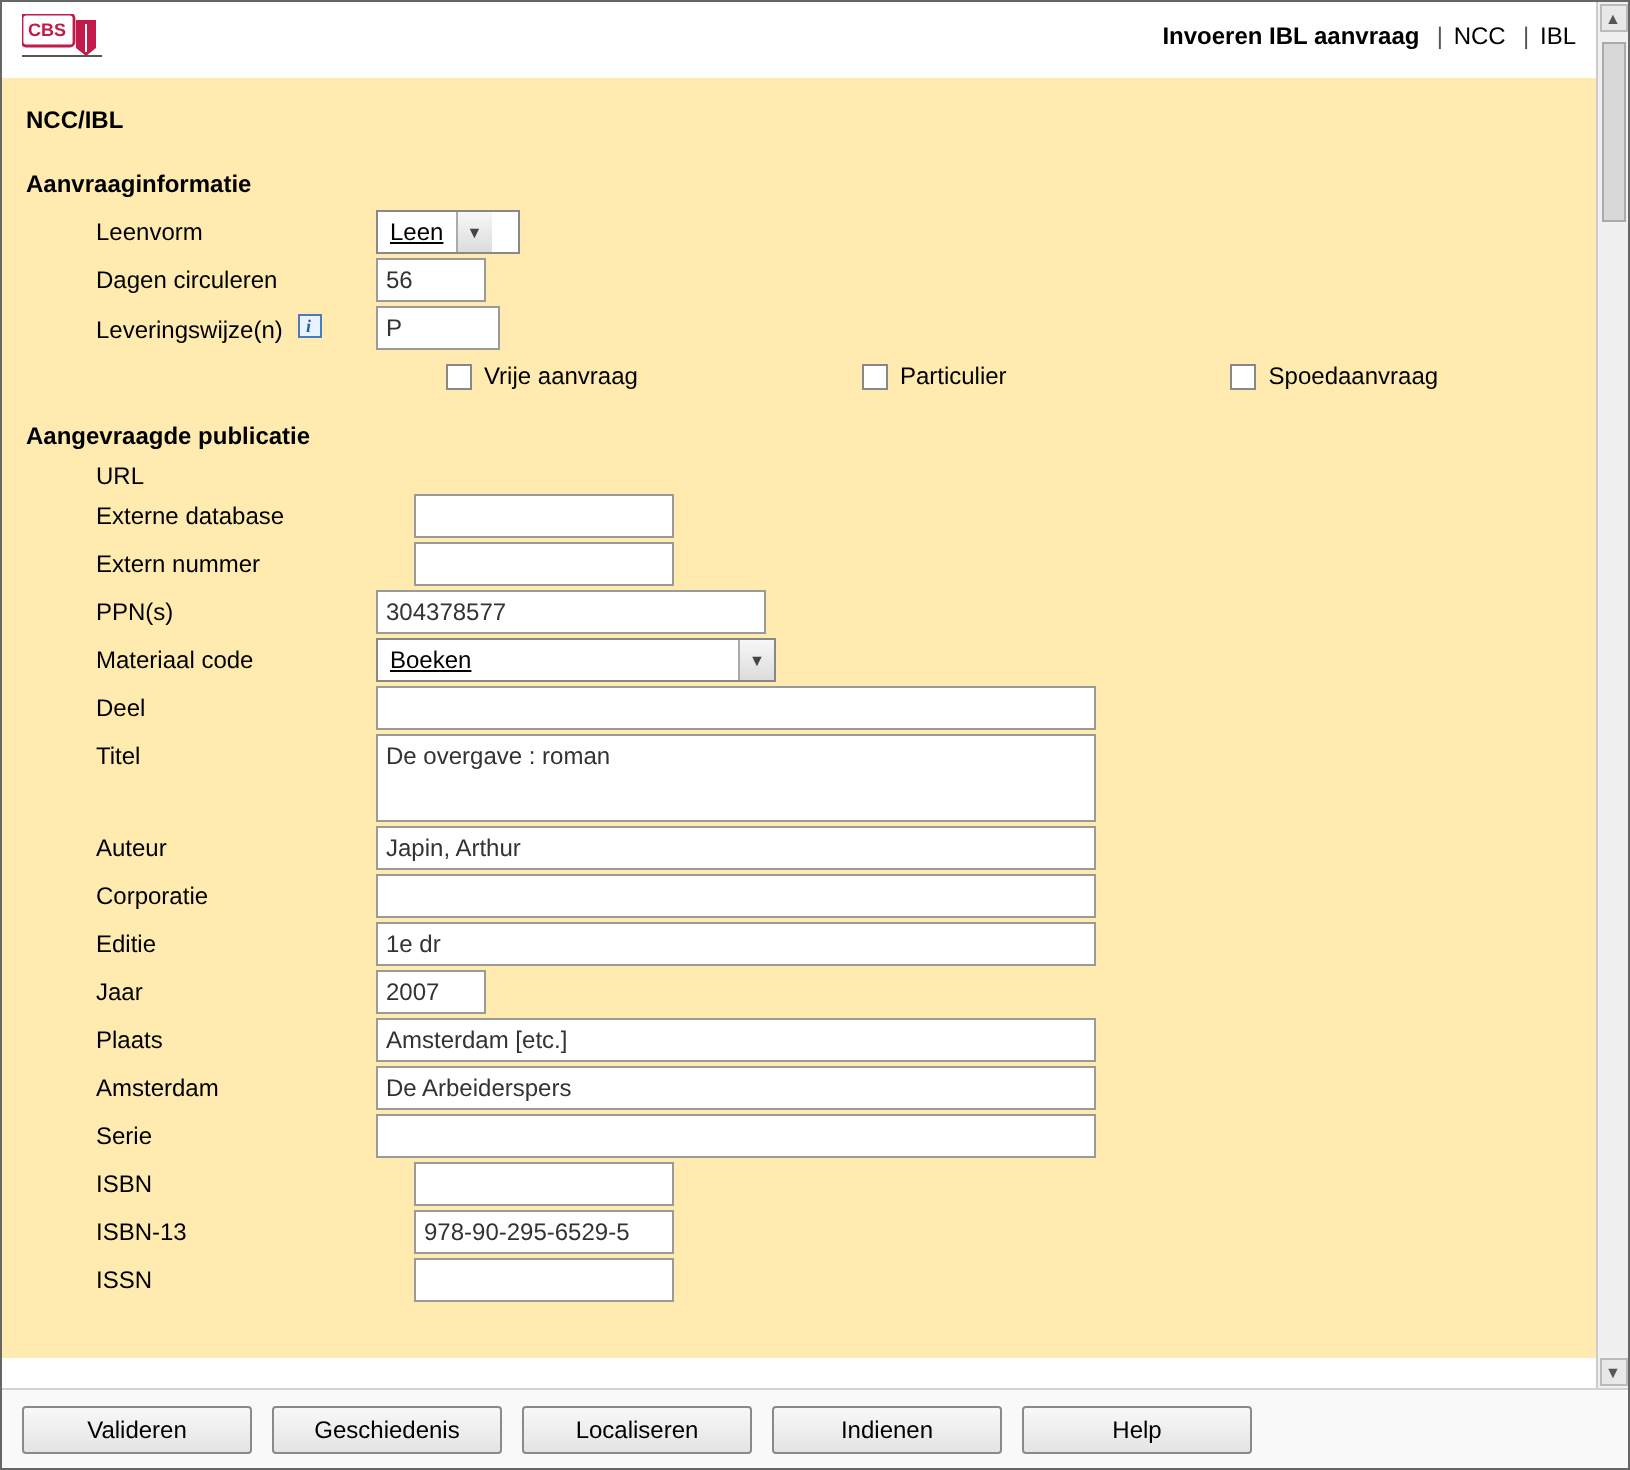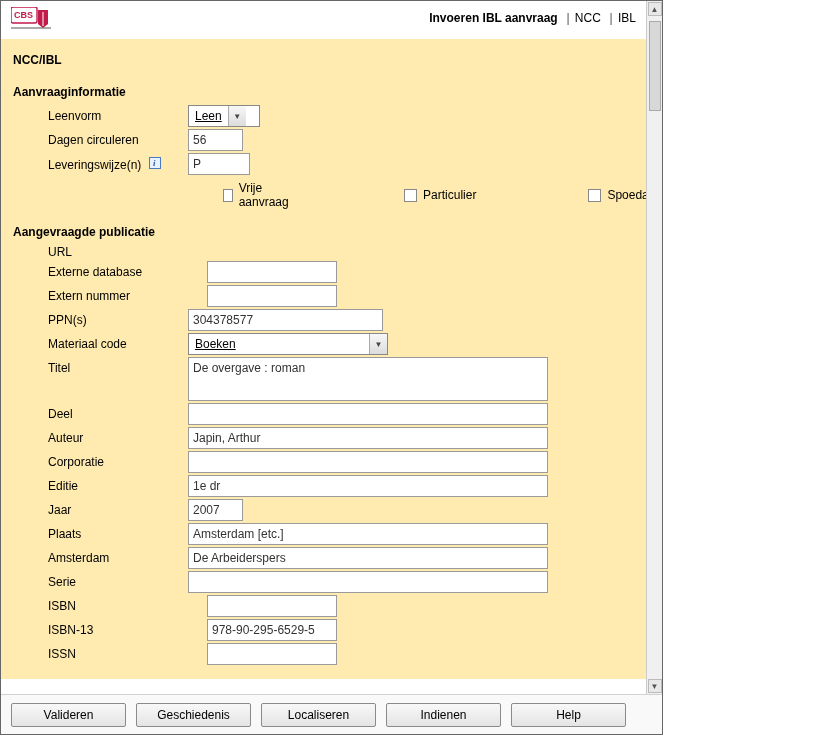--- a/index.html
+++ b/index.html
@@ -4,21 +4,21 @@
 <style>
   * { box-sizing: border-box; }
   html, body {
     margin: 0; padding: 0;
     font-family: Arial, Helvetica, sans-serif;
     font-size: 12px;
     color: #000;
     background: #fff;
   }
   .window {
-    width: 663px;
+    width: 815px;
     height: 735px;
     border: 1px solid #666;
     position: relative;
     display: flex;
     flex-direction: column;
     background: #fff;
   }
   .scroll-area {
     flex: 1;
     display: flex;
@@ -300,31 +300,31 @@
         <div class="row">
           <div class="label">Materiaal code</div>
           <div class="field">
             <div class="select" style="width:200px;">
               <span class="select-val" style="flex:1;">Boeken</span>
               <span class="select-btn">▼</span>
             </div>
           </div>
         </div>
 
+        <div class="row">
+          <div class="label">Deel</div>
+          <div class="field">
+            <input type="text" class="w360" value="" style="">
+          </div>
+        </div>
+
         <div class="row" style="align-items:flex-start;">
           <div class="label" style="padding-top:4px;">Titel</div>
           <div class="field">
             <textarea class="w360" rows="3" style="height: 44px;">De overgave : roman</textarea>
-          </div>
-        </div>
-
-        <div class="row">
-          <div class="label">Deel</div>
-          <div class="field">
-            <input type="text" class="w360" value="" style="">
           </div>
         </div>
 
         <div class="row">
           <div class="label">Auteur</div>
           <div class="field">
             <input type="text" class="w360" value="Japin, Arthur" style="">
           </div>
         </div>
 

